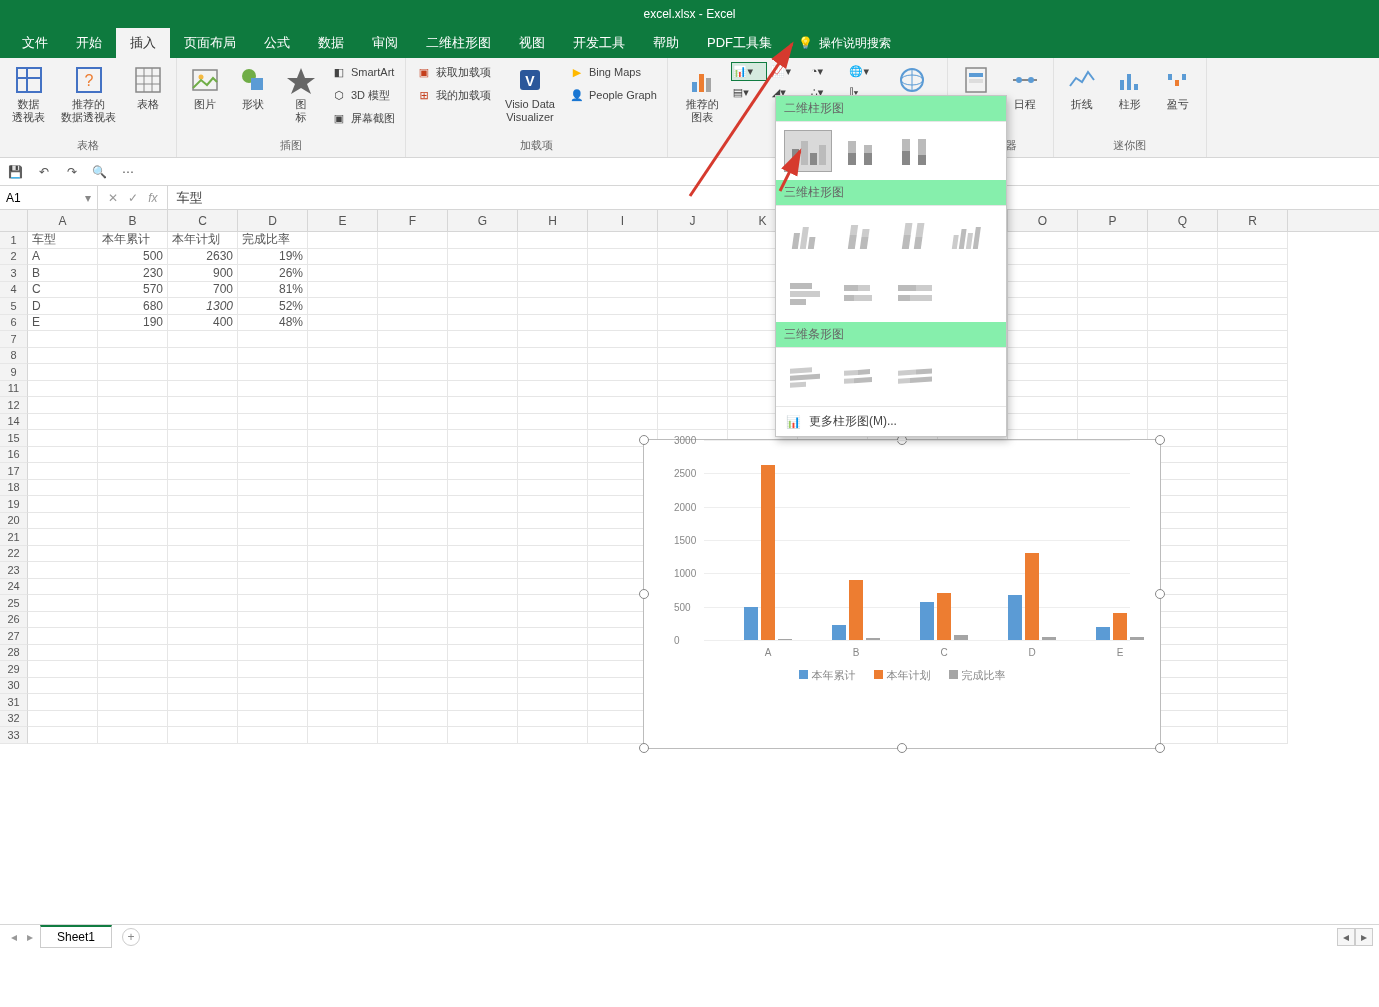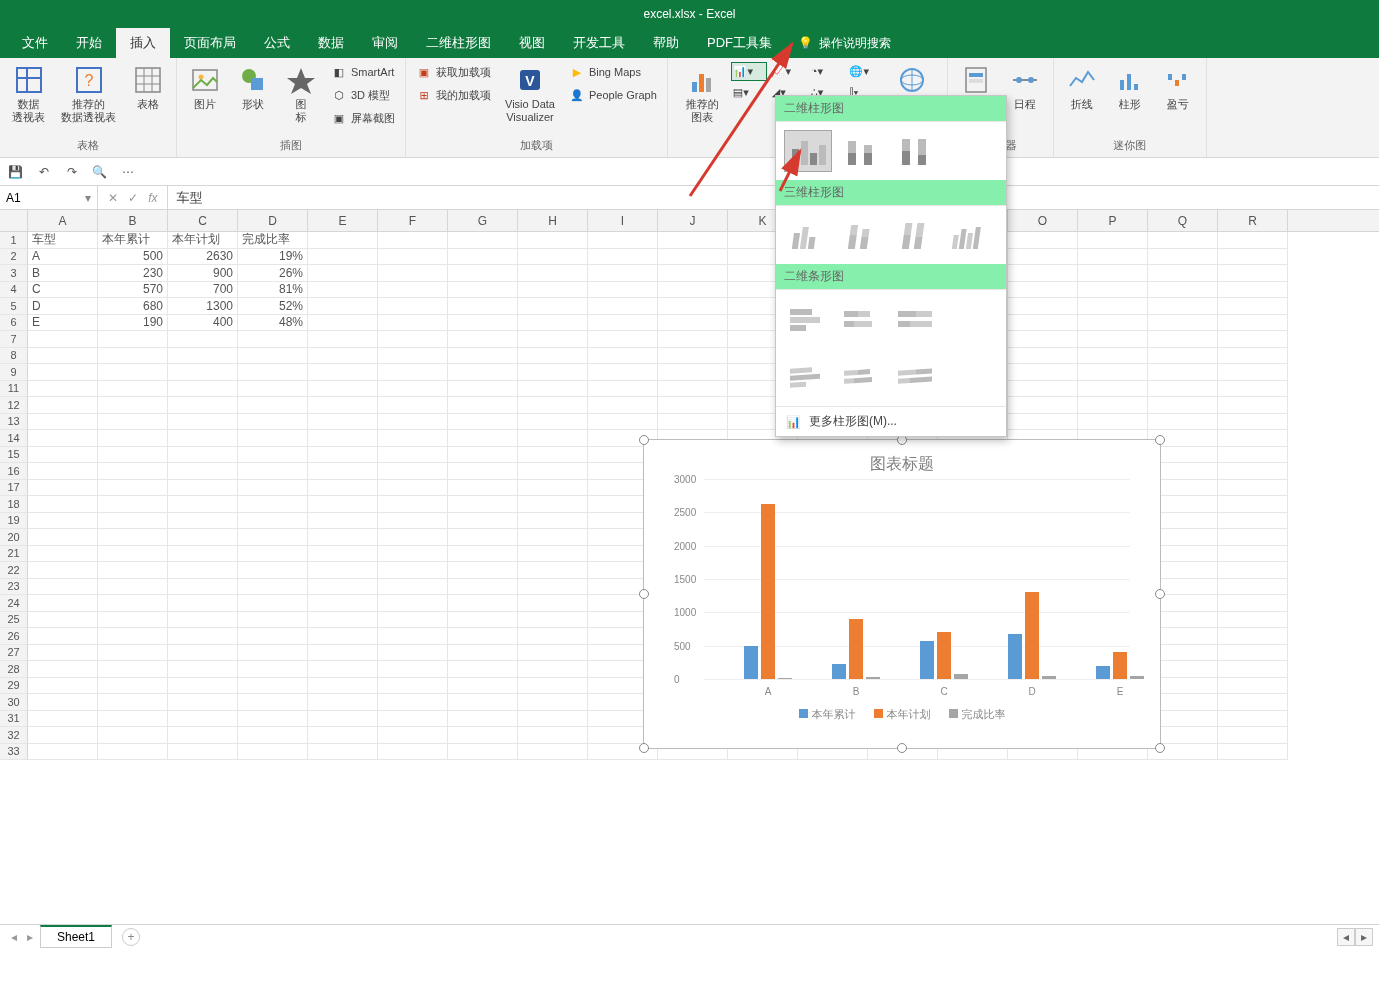--- a/index.html
+++ b/index.html
@@ -398,21 +398,20 @@
         <svg width="40" height="32">
           <g transform="skewX(-8)">
             <rect x="6" y="16" width="5" height="14" fill="#ccc"></rect>
             <rect x="13" y="10" width="5" height="20" fill="#bbb"></rect>
             <rect x="20" y="14" width="5" height="16" fill="#ccc"></rect>
             <rect x="27" y="8" width="5" height="22" fill="#bbb"></rect>
           </g>
         </svg>
       </div>
   </div>
-  <div class="chart-dd-section">二维条形图</div>
   <div class="chart-dd-row">
     <div class="chart-dd-item">
         <svg width="40" height="32">
           <rect x="2" y="6" width="22" height="6" fill="#bbb"></rect>
           <rect x="2" y="14" width="30" height="6" fill="#ccc"></rect>
           <rect x="2" y="22" width="16" height="6" fill="#bbb"></rect>
         </svg>
       </div>
     <div class="chart-dd-item">
         <svg width="40" height="32">
@@ -424,20 +423,21 @@
       </div>
     <div class="chart-dd-item">
         <svg width="40" height="32">
           <rect x="2" y="8" width="18" height="6" fill="#bbb"></rect>
           <rect x="20" y="8" width="16" height="6" fill="#ccc"></rect>
           <rect x="2" y="18" width="12" height="6" fill="#bbb"></rect>
           <rect x="14" y="18" width="22" height="6" fill="#ccc"></rect>
         </svg>
       </div>
   </div>
+  <div class="chart-dd-section">三维条形图</div>
   <div class="chart-dd-row">
     <div class="chart-dd-item">
         <svg width="40" height="32">
           <g transform="skewY(-4)">
             <rect x="2" y="8" width="22" height="5" fill="#ccc"></rect>
             <rect x="2" y="15" width="30" height="5" fill="#bbb"></rect>
             <rect x="2" y="22" width="16" height="5" fill="#ccc"></rect>
           </g>
         </svg>
       </div>
@@ -605,21 +605,21 @@
       <div class="cell" style="width: 70px;"></div>
       <div class="cell" style="width: 70px;"></div>
       <div class="cell" style="width: 70px;"></div>
       <div class="cell" style="width: 70px;"></div>
       <div class="cell" style="width: 70px;"></div>
     </div>
     <div class="row">
       <div class="row-h">5</div>
       <div class="cell" style="width: 70px;">D</div>
       <div class="cell r" style="width: 70px;">680</div>
-      <div class="cell r" style="width: 70px;">1300</div>
+      <div class="cell r" style="width: 70px; font-style: italic;">1300</div>
       <div class="cell r" style="width: 70px;">52%</div>
       <div class="cell" style="width: 70px;"></div>
       <div class="cell" style="width: 70px;"></div>
       <div class="cell" style="width: 70px;"></div>
       <div class="cell" style="width: 70px;"></div>
       <div class="cell" style="width: 70px;"></div>
       <div class="cell" style="width: 70px;"></div>
       <div class="cell" style="width: 70px;"></div>
       <div class="cell" style="width: 70px;"></div>
       <div class="cell" style="width: 70px;"></div>
@@ -729,41 +729,20 @@
       <div class="cell" style="width: 70px;"></div>
       <div class="cell" style="width: 70px;"></div>
       <div class="cell" style="width: 70px;"></div>
       <div class="cell" style="width: 70px;"></div>
       <div class="cell" style="width: 70px;"></div>
       <div class="cell" style="width: 70px;"></div>
       <div class="cell" style="width: 70px;"></div>
     </div>
     <div class="row">
       <div class="row-h">12</div>
-      <div class="cell" style="width: 70px;"></div>
-      <div class="cell" style="width: 70px;"></div>
-      <div class="cell" style="width: 70px;"></div>
-      <div class="cell" style="width: 70px;"></div>
-      <div class="cell" style="width: 70px;"></div>
-      <div class="cell" style="width: 70px;"></div>
-      <div class="cell" style="width: 70px;"></div>
-      <div class="cell" style="width: 70px;"></div>
-      <div class="cell" style="width: 70px;"></div>
-      <div class="cell" style="width: 70px;"></div>
-      <div class="cell" style="width: 70px;"></div>
-      <div class="cell" style="width: 70px;"></div>
-      <div class="cell" style="width: 70px;"></div>
-      <div class="cell" style="width: 70px;"></div>
-      <div class="cell" style="width: 70px;"></div>
-      <div class="cell" style="width: 70px;"></div>
-      <div class="cell" style="width: 70px;"></div>
-      <div class="cell" style="width: 70px;"></div>
-    </div>
-    <div class="row">
-      <div class="row-h">13</div>
       <div class="cell" style="width: 70px;"></div>
       <div class="cell" style="width: 70px;"></div>
       <div class="cell" style="width: 70px;"></div>
       <div class="cell" style="width: 70px;"></div>
       <div class="cell" style="width: 70px;"></div>
       <div class="cell" style="width: 70px;"></div>
       <div class="cell" style="width: 70px;"></div>
       <div class="cell" style="width: 70px;"></div>
       <div class="cell" style="width: 70px;"></div>
       <div class="cell" style="width: 70px;"></div>
@@ -1201,21 +1180,20 @@
 <div class="chart-preview">
   <div class="chart-handle" style="left:-5px;top:-5px"></div>
   <div class="chart-handle" style="right:-5px;top:-5px"></div>
   <div class="chart-handle" style="left:-5px;bottom:-5px"></div>
   <div class="chart-handle" style="right:-5px;bottom:-5px"></div>
   <div class="chart-handle" style="left:50%;top:-5px;margin-left:-5px"></div>
   <div class="chart-handle" style="left:50%;bottom:-5px;margin-left:-5px"></div>
   <div class="chart-handle" style="left:-5px;top:50%;margin-top:-5px"></div>
   <div class="chart-handle" style="right:-5px;top:50%;margin-top:-5px"></div>
 
-  <div class="chart-title">图表标题</div>
   <div class="plot" id="plot">
       <div class="y-tick" style="top: 200px;">0</div>
       <div class="grid-line" style="top: 200px;"></div>
       <div class="y-tick" style="top: 166.667px;">500</div>
       <div class="grid-line" style="top: 166.667px;"></div>
       <div class="y-tick" style="top: 133.333px;">1000</div>
       <div class="grid-line" style="top: 133.333px;"></div>
       <div class="y-tick" style="top: 100px;">1500</div>
       <div class="grid-line" style="top: 100px;"></div>
       <div class="y-tick" style="top: 66.6667px;">2000</div>

